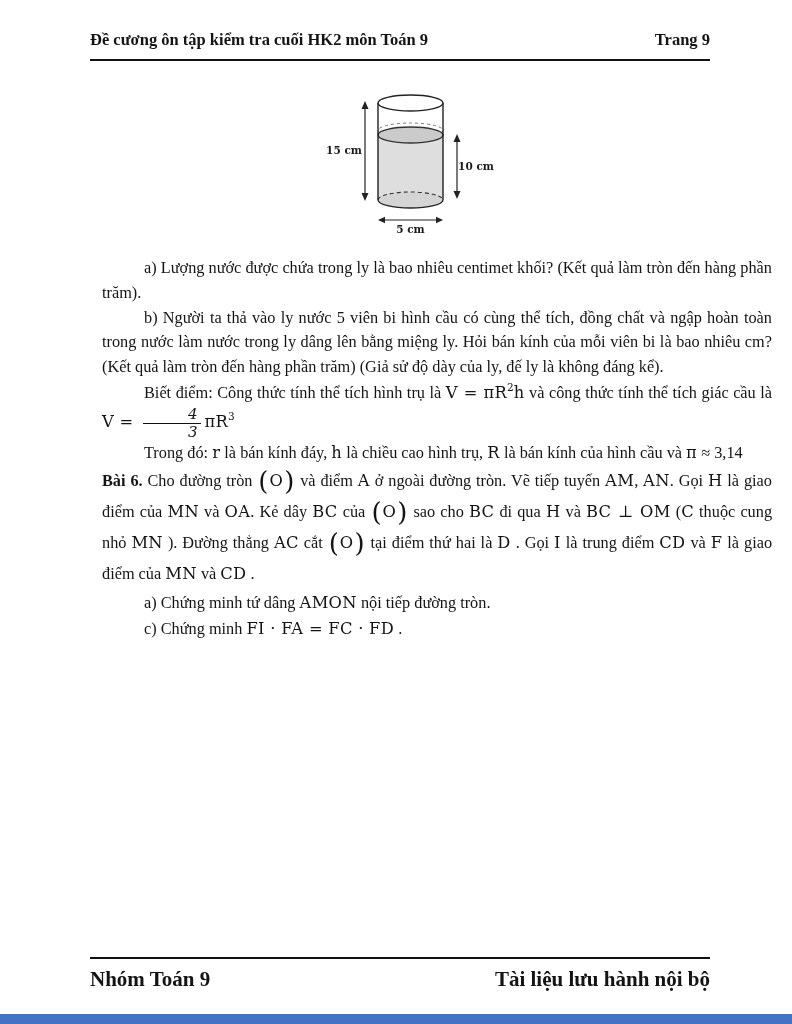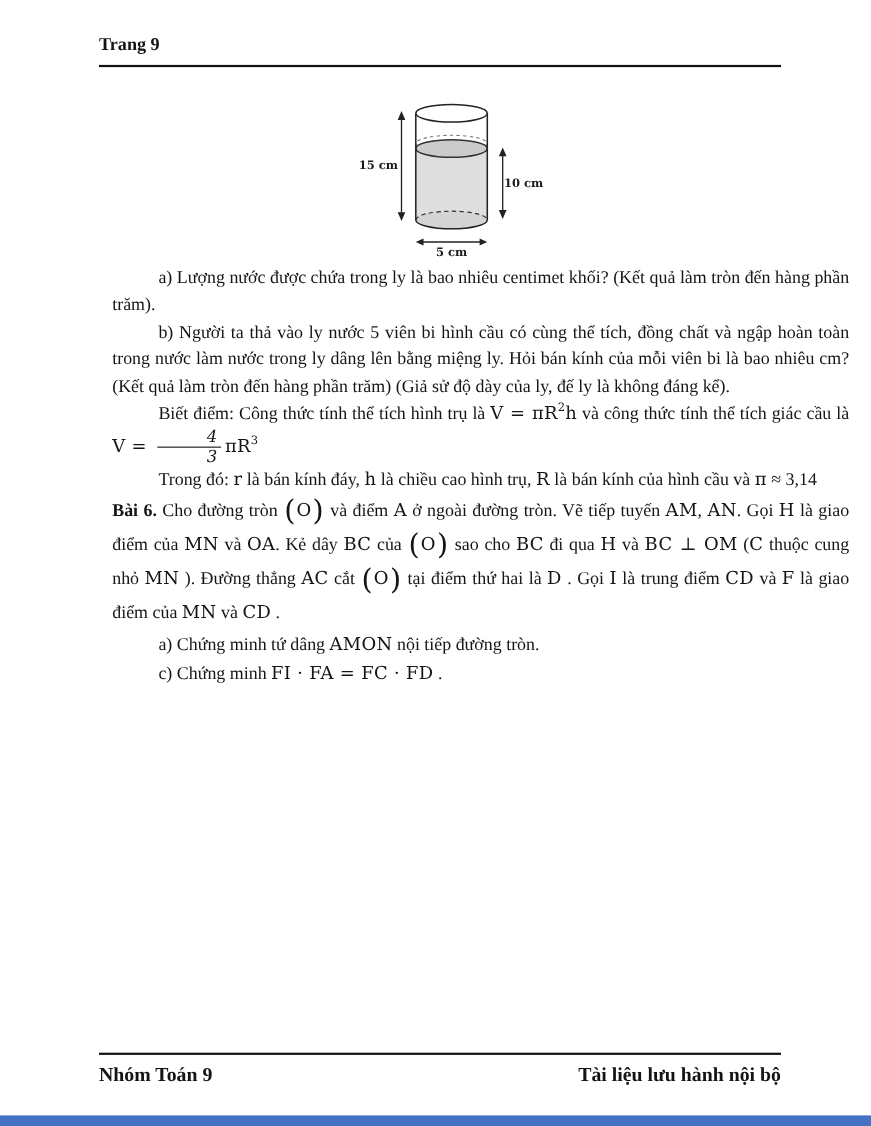--- a/index.html
+++ b/index.html
@@ -16,30 +16,30 @@
     position:absolute;left:90px;top:30px;width:620px;
     display:flex;justify-content:space-between;align-items:flex-end;
     font-weight:bold;font-size:16.5px;
     border-bottom:2.5px solid #111;
     padding-bottom:9px;
   }
   
   .ftr{
     position:absolute;left:90px;top:957px;width:620px;
     display:flex;justify-content:space-between;align-items:flex-start;
-    font-weight:bold;font-size:18px;
+    font-weight:bold;font-size:21px;
     border-top:2.5px solid #111;
     padding-top:8px;
   }
   
   .fig{position:absolute;left:318px;top:82px;width:200px;height:160px;}
   .fig-label{font-family:"DejaVu Serif",serif;font-size:10.5px;font-weight:bold;fill:#1a1a1a;}
   
   .bodytxt{
-    position:absolute;left:102px;top:240px;width:670px;
+    position:absolute;left:102px;top:256px;width:670px;
     font-size:16.3px;line-height:1.52;text-align:justify;
   }
   .bodytxt p{margin:0;padding:0;}
   .ind{text-indent:42px;}
   .p6{line-height:1.9;}
   .item{line-height:1.62;}
   
   .mi{font-family:"DejaVu Serif",serif;letter-spacing:0.3px;}
   .bb{font-weight:bold;}
   .sup{font-size:10.5px;vertical-align:7px;font-family:"DejaVu Serif",serif;}
@@ -56,20 +56,21 @@
   }
   
   .accent{position:absolute;left:0;bottom:0;width:100%;height:10px;}
 </style>
 </head>
 <body>
 
 <div class="page">
 
   <div class="hdr">
+    <span>Đề cương ôn tập kiểm tra cuối HK2 môn Toán 9</span>
     <span>Trang 9</span>
   </div>
 
   <svg class="fig" viewBox="0 0 200 160" width="200" height="160">
 
     <rect x="60" y="53" width="65" height="65" fill="#dedede"></rect>
 
     <ellipse cx="92.5" cy="118" rx="32.5" ry="8" fill="#d4d4d4" stroke="none"></ellipse>
     <path d="M60,118 A32.5,8 0 0 1 125,118" fill="none" stroke="#333" stroke-width="1.1" stroke-dasharray="4,3"></path>
     <path d="M60,118 A32.5,8 0 0 0 125,118" fill="none" stroke="#222" stroke-width="1.3"></path>

